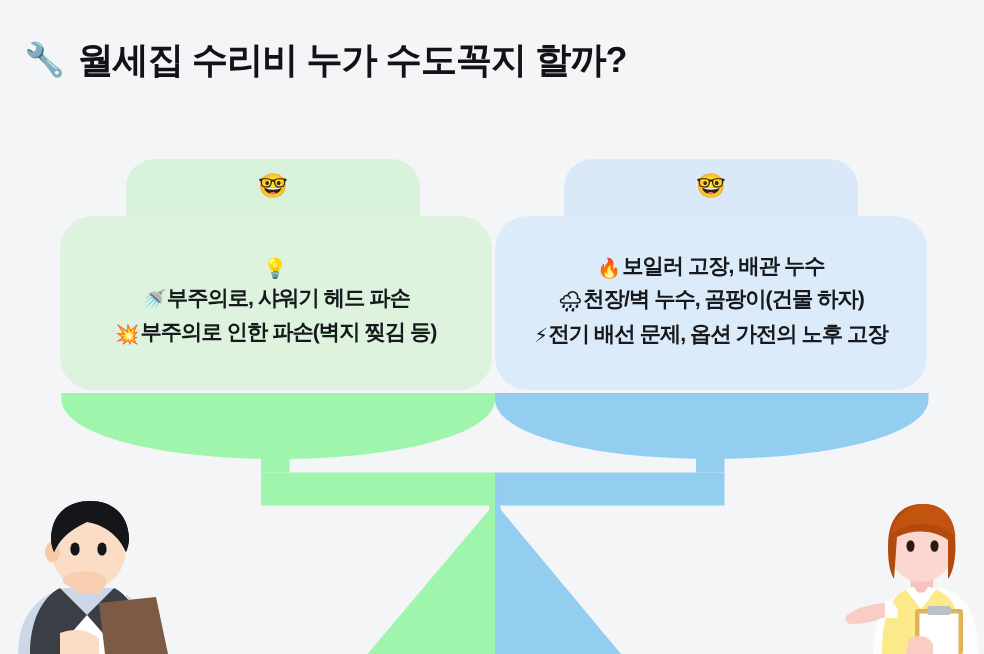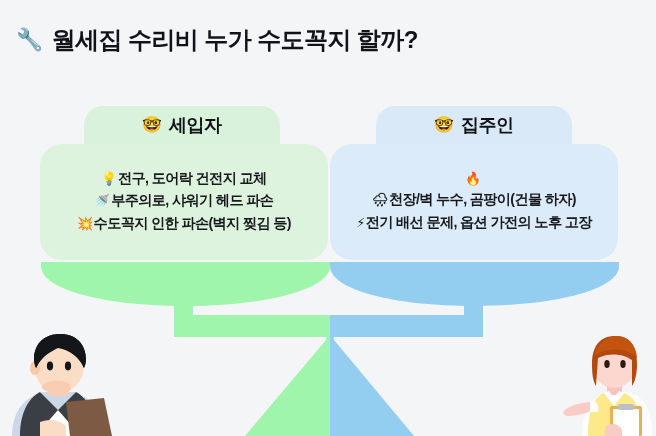--- a/index.html
+++ b/index.html
@@ -93,46 +93,44 @@
     <rect x="330" y="315" width="153" height="22" fill="#93cdf0"></rect>
 
     <path d="M330,315 L330,436 L245,436 L326,340 Z" fill="#9ff5ab"></path>
 
     <path d="M330,315 L334,340 L414,436 L330,436 Z" fill="#93cdf0"></path>
   </svg>
 
   <div class="panel" id="panel-tenant">
     <div class="tab">
       <span class="emoji">🤓</span>
-      <span>세입자</span>
     </div>
     <div class="card">
       <div class="row">
         <span class="emoji">💡</span>
-        <span>전구, 도어락 건전지 교체</span>
       </div>
       <div class="row">
         <span class="emoji">🚿</span>
         <span>부주의로, 샤워기 헤드 파손</span>
       </div>
       <div class="row">
         <span class="emoji">💥</span>
-        <span>수도꼭지 인한 파손(벽지 찢김 등)</span>
+        <span>부주의로 인한 파손(벽지 찢김 등)</span>
       </div>
     </div>
   </div>
 
   <div class="panel" id="panel-landlord">
     <div class="tab">
       <span class="emoji">🤓</span>
-      <span>집주인</span>
     </div>
     <div class="card">
       <div class="row">
         <span class="emoji">🔥</span>
+        <span>보일러 고장, 배관 누수</span>
       </div>
       <div class="row">
         <span class="emoji">🌧</span>
         <span>천장/벽 누수, 곰팡이(건물 하자)</span>
       </div>
       <div class="row">
         <span class="emoji">⚡</span>
         <span>전기 배선 문제, 옵션 가전의 노후 고장</span>
       </div>
     </div>

